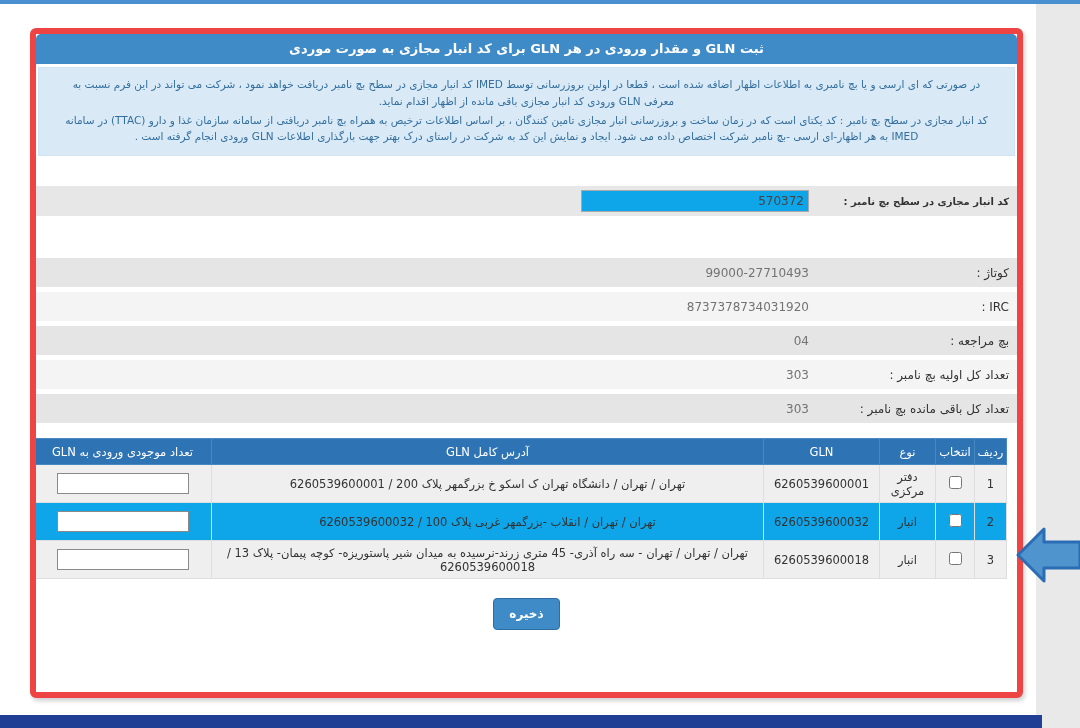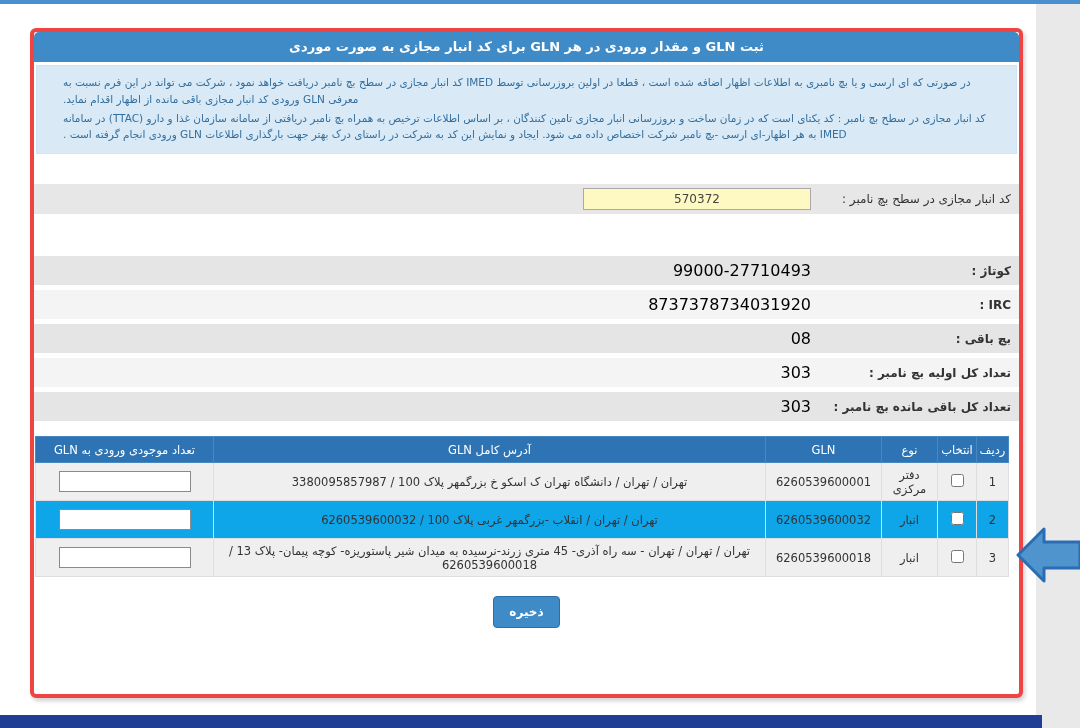--- a/index.html
+++ b/index.html
@@ -5,45 +5,45 @@
   * { margin:0; padding:0; box-sizing:border-box; }
   html,body { width:1080px; height:728px; background:#ffffff; overflow:hidden;
               font-family:"DejaVu Sans", sans-serif; }
   .page { position:relative; width:1080px; height:728px; background:#ffffff; }
 
   .top-strip   { position:absolute; top:0; left:0; width:1080px; height:4px; background:#4a90d0; }
   .right-gutter{ position:absolute; top:4px; right:0; width:44px; height:724px; background:#e9e9e9; }
   .bottom-bar  { position:absolute; left:0; bottom:0; width:1042px; height:13px; background:#1f3e94; }
 
   .panel { position:absolute; left:30px; top:28px; width:993px; height:670px;
-           background:#ffffff; border:4px solid #ef4444; border-radius:6px;
+           background:#ffffff; border:6px solid #ef4444; border-radius:6px;
            box-shadow:2px 3px 4px rgba(0,0,0,.18); direction:rtl; overflow:hidden; }
 
   .title-bar { height:30px; line-height:30px; background:#3e8bc8; color:#ffffff;
                font-size:13px; font-weight:bold; text-align:center;
                border-radius:5px 5px 0 0; }
 
   .info-box { margin:3px 2px 0 2px; background:#d9eaf6; border:1px solid #cfe3f1;
-              color:#336e9e; font-size:10.5px; line-height:1.6; text-align:left;
+              color:#336e9e; font-size:10.5px; line-height:1.6; text-align:center;
               padding:8px 26px; }
   .info-box p { margin:0 0 2px 0; }
 
   .field-row { margin-top:30px; height:30px; background:#e7e7e7;
                display:flex; align-items:center; padding:0 8px; }
-  .field-label { width:200px; font-size:12px; font-weight:normal; color:#333; }
-  .code-input { width:228px; height:22px; border:1px solid #a9a9a9; background:#fef9c3;
+  .field-label { width:200px; font-size:10px; font-weight:bold; color:#333; }
+  .code-input { width:228px; height:22px; border:1px solid #a9a9a9; background:#0ea5e9;
                 font-family:"DejaVu Sans", sans-serif; font-size:12px; color:#444;
-                direction:ltr; text-align:center; padding:0 4px; }
+                direction:ltr; text-align:right; padding:0 4px; }
 
   .ro-group { margin-top:42px; }
   .ro-row { height:29px; display:flex; align-items:center; padding:0 8px; margin-bottom:5px; }
   .ro-row.shade  { background:#e5e5e5; }
   .ro-row.light  { background:#f4f4f4; }
-  .ro-label { width:200px; font-size:12px; font-weight:bold; color:#333; }
-  .ro-value { direction:ltr; font-size:16px; color:#000000; }
+  .ro-label { width:200px; font-size:12px; font-weight:normal; color:#333; }
+  .ro-value { direction:ltr; font-size:12px; color:#737373; }
 
   .gln-table { width:974px; margin:15px 10px 0 9px; border-collapse:collapse; table-layout:fixed; }
   .gln-table th { background:#2e74b5; color:#fff; font-size:11.5px; font-weight:normal;
                   height:26px; border:1px solid #4788c0; padding:0 2px; }
   .gln-table td { height:38px; font-size:11.5px; color:#333; text-align:center;
                   border:1px solid #dedede; padding:0 4px; overflow:hidden; }
   .gln-table tr.r-light td { background:#efefef; }
   .gln-table tr.r-dark  td { background:#0ea5e9; }
   .col-row{width:32px;margin-top:20px;} .col-sel{width:39px;} .col-type{width:56px;}
   .col-gln{width:116px;} .col-qty{width:178px;}
@@ -84,22 +84,22 @@
     <div class="ro-group">
       <div class="ro-row shade">
         <span class="ro-label">کوتاژ :</span>
         <span class="ro-value">99000-27710493</span>
       </div>
       <div class="ro-row light">
         <span class="ro-label">IRC :</span>
         <span class="ro-value">8737378734031920</span>
       </div>
       <div class="ro-row shade">
-        <span class="ro-label">بچ باقی :</span>
-        <span class="ro-value">08</span>
+        <span class="ro-label">بچ مراجعه :</span>
+        <span class="ro-value">04</span>
       </div>
       <div class="ro-row light">
         <span class="ro-label">تعداد کل اولیه بچ نامبر :</span>
         <span class="ro-value">303</span>
       </div>
       <div class="ro-row shade">
         <span class="ro-label">تعداد کل باقی مانده بچ نامبر :</span>
         <span class="ro-value">303</span>
       </div>
     </div>
@@ -116,21 +116,21 @@
         </tr>
       </thead>
       <tbody>
         <tr class="r-light">
           <td>1</td>
           <td>
             <input type="checkbox" class="row-check" style="">
           </td>
           <td>دفتر مرکزی</td>
           <td class="gln-num">6260539600001</td>
-          <td>تهران / تهران / دانشگاه تهران ک اسکو خ بزرگمهر پلاک 100 / 3380095857987</td>
+          <td>تهران / تهران / دانشگاه تهران ک اسکو خ بزرگمهر پلاک 200 / 6260539600001</td>
           <td>
             <input type="text" class="qty-input" value="" style="">
           </td>
         </tr>
         <tr class="r-dark">
           <td>2</td>
           <td>
             <input type="checkbox" class="row-check" style="">
           </td>
           <td>انبار</td>

